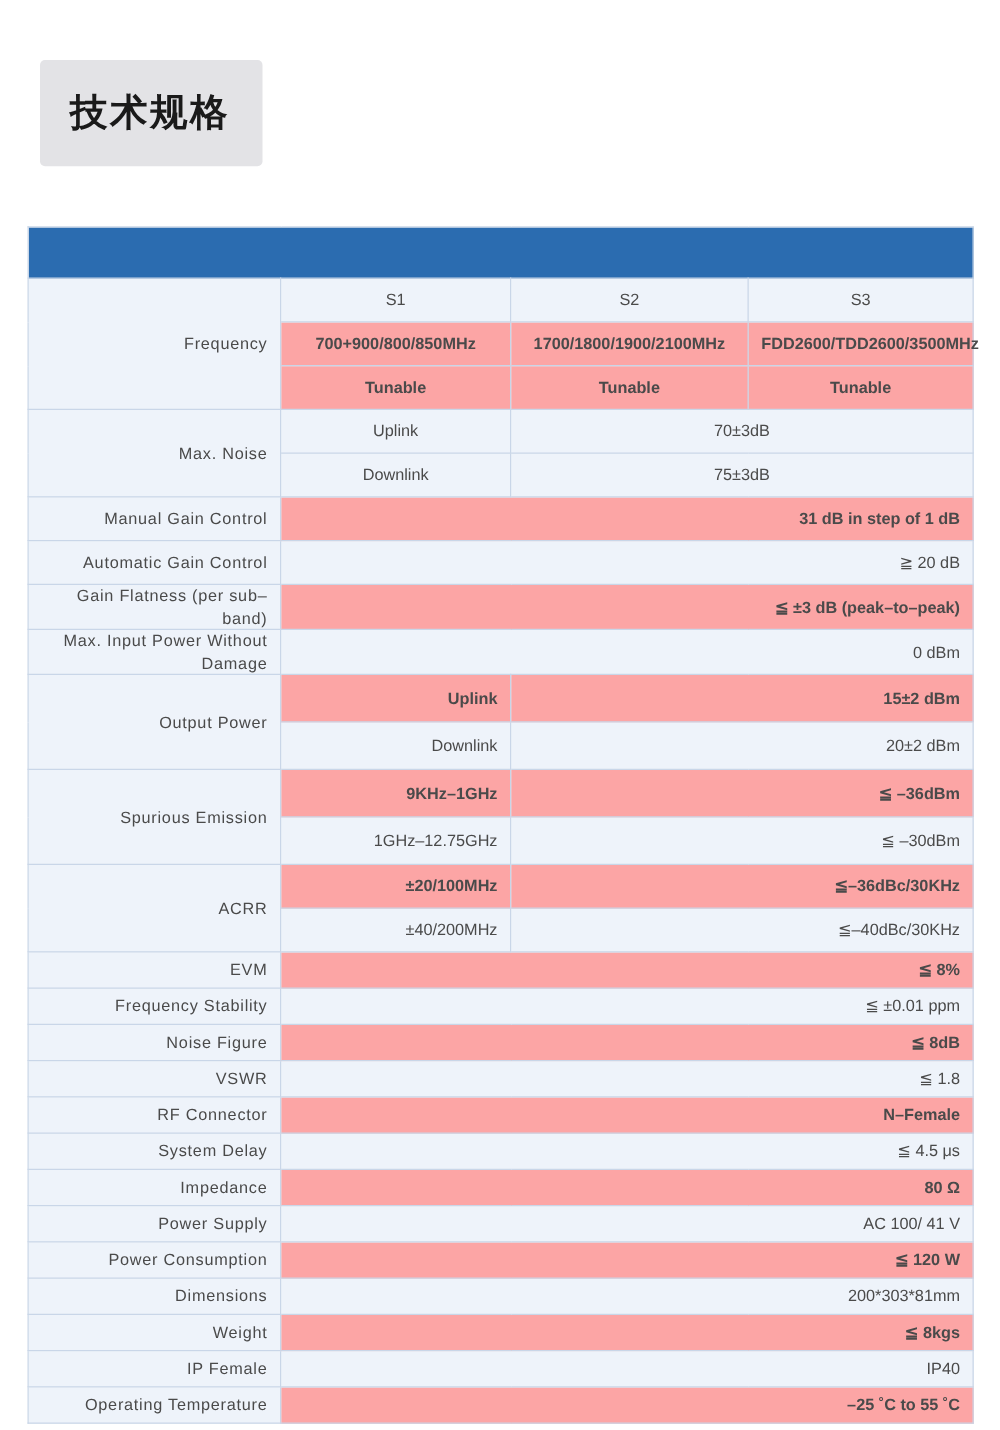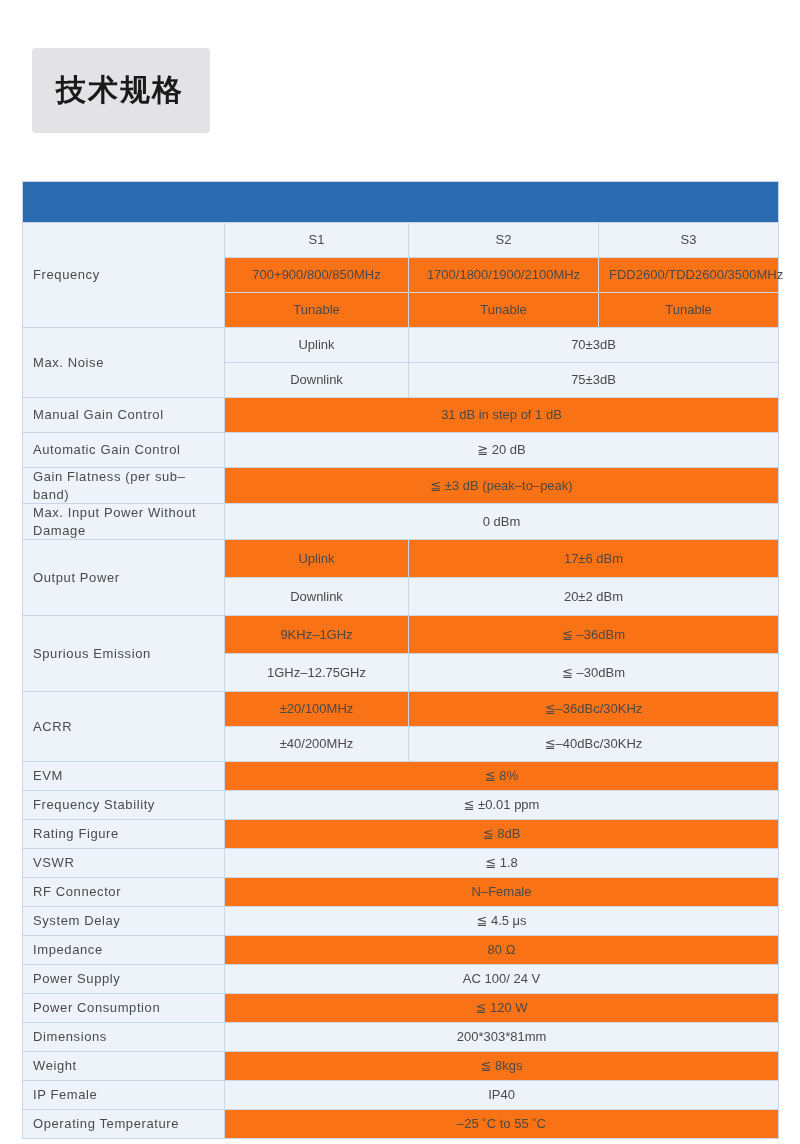--- a/index.html
+++ b/index.html
@@ -52,31 +52,31 @@
     line-height: 1.35;
   }
   .hdr-band td {
     background: #2b6cb0;
     height: 40px;
     border: 1px solid #2b6cb0;
     padding: 0;
   }
   
   td.label {
-    text-align: left;
+    text-align: right;
     letter-spacing: 0.6px;
   }
   td.val {
-    text-align: center;
+    text-align: right;
   }
   td.center {
     text-align: center;
   }
   td.tint-cell { background: #eef3fa; }
-  td.plain-cell { background: #f97316; }
+  td.plain-cell { background: #fca5a5; font-weight: bold; }
   .small {
     font-size: 10.5px;
     letter-spacing: 0;
   }
   .r28 td { height: 28px; }
   .r34 td { height: 34px; margin-top: 44px; }
   .r37 td { height: 37px; }
 </style>
 </head>
 <body>
@@ -144,21 +144,21 @@
         </tr>
 
         <tr class="r34">
           <td class="label tint-cell small">Max. Input Power Without Damage</td>
           <td class="val tint-cell" colspan="3">0 dBm</td>
         </tr>
 
         <tr class="r37">
           <td class="label tint-cell" rowspan="2">Output Power</td>
           <td class="val plain-cell">Uplink</td>
-          <td class="val plain-cell" colspan="2">17±6 dBm</td>
+          <td class="val plain-cell" colspan="2">15±2 dBm</td>
         </tr>
         <tr class="r37">
           <td class="val tint-cell">Downlink</td>
           <td class="val tint-cell" colspan="2">20±2 dBm</td>
         </tr>
 
         <tr class="r37">
           <td class="label tint-cell" rowspan="2">Spurious Emission</td>
           <td class="val plain-cell">9KHz–1GHz</td>
           <td class="val plain-cell" colspan="2">≦ –36dBm</td>
@@ -180,42 +180,42 @@
 
         <tr class="r28">
           <td class="label tint-cell">EVM</td>
           <td class="val plain-cell" colspan="3">≦ 8%</td>
         </tr>
         <tr class="r28">
           <td class="label tint-cell">Frequency Stability</td>
           <td class="val tint-cell" colspan="3">≦ ±0.01 ppm</td>
         </tr>
         <tr class="r28">
-          <td class="label tint-cell">Rating Figure</td>
+          <td class="label tint-cell">Noise Figure</td>
           <td class="val plain-cell" colspan="3">≦ 8dB</td>
         </tr>
         <tr class="r28">
           <td class="label tint-cell">VSWR</td>
           <td class="val tint-cell" colspan="3">≦ 1.8</td>
         </tr>
         <tr class="r28">
           <td class="label tint-cell">RF Connector</td>
           <td class="val plain-cell" colspan="3">N–Female</td>
         </tr>
         <tr class="r28">
           <td class="label tint-cell">System Delay</td>
           <td class="val tint-cell" colspan="3">≦ 4.5 μs</td>
         </tr>
         <tr class="r28">
           <td class="label tint-cell">Impedance</td>
           <td class="val plain-cell" colspan="3">80 Ω</td>
         </tr>
         <tr class="r28">
           <td class="label tint-cell">Power Supply</td>
-          <td class="val tint-cell" colspan="3">AC 100/ 24 V</td>
+          <td class="val tint-cell" colspan="3">AC 100/ 41 V</td>
         </tr>
         <tr class="r28">
           <td class="label tint-cell">Power Consumption</td>
           <td class="val plain-cell" colspan="3">≦ 120 W</td>
         </tr>
         <tr class="r28">
           <td class="label tint-cell">Dimensions</td>
           <td class="val tint-cell" colspan="3">200*303*81mm</td>
         </tr>
         <tr class="r28">

